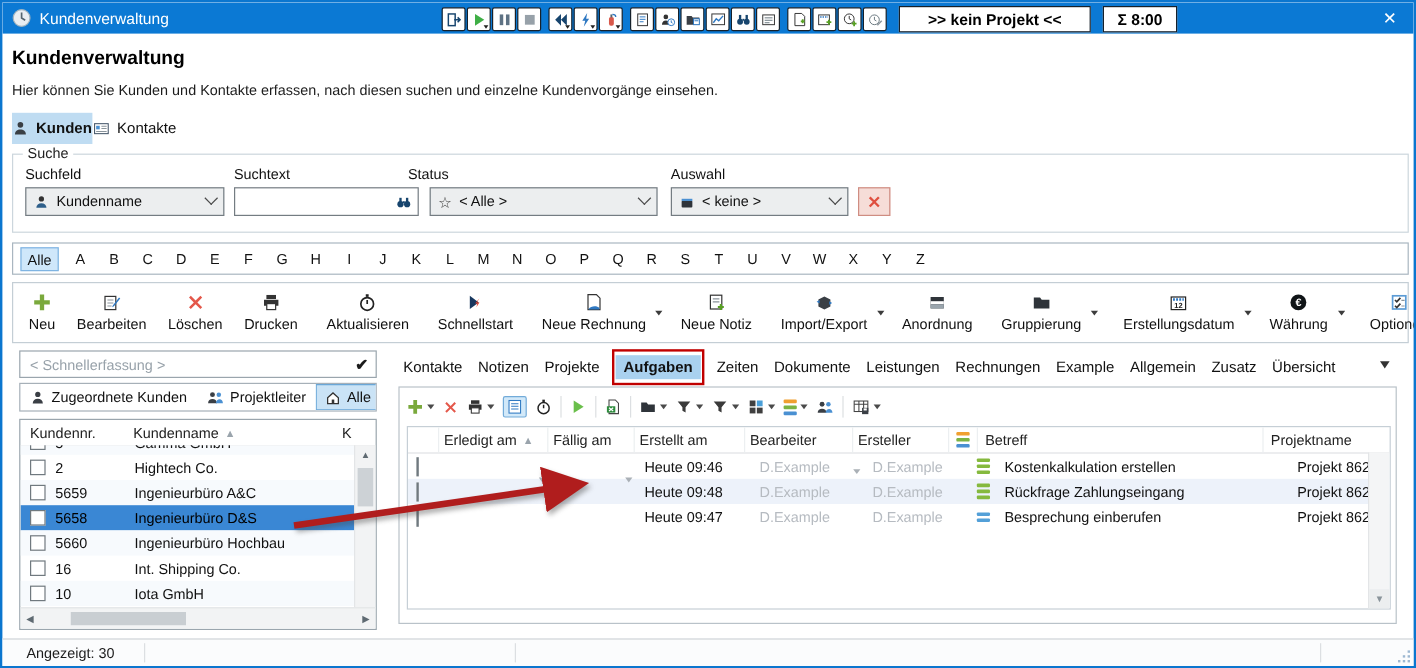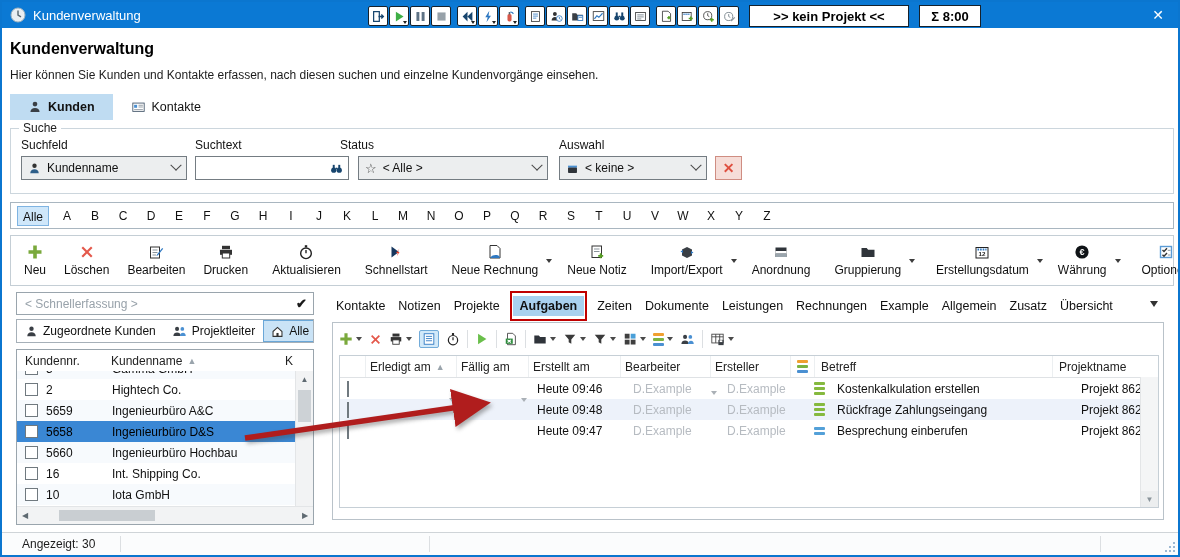--- a/index.html
+++ b/index.html
@@ -17,21 +17,21 @@
   .tb-project{width:160px;margin-left:4px}
   .tb-sum{width:62px;margin-left:4px}
   .tb-close{position:absolute;right:14px;top:0;height:26px;display:flex;align-items:center;color:#fff;font-size:14px}
 
   
   .page-title{position:absolute;left:8px;top:38px;font-size:16px;font-weight:bold;color:#000}
   .page-subtitle{position:absolute;left:8px;top:66px;font-size:12px;color:#1c1c1c}
 
   
   .main-tabs{position:absolute;left:8px;top:92px;height:26px;display:flex;align-items:stretch}
-  .main-tab{display:flex;align-items:center;gap:6px;padding:0 18px;font-size:12.5px}
+  .main-tab{display:flex;align-items:center;gap:6px;padding:0 0;font-size:12.5px}
   .main-tab.active{background:#bfdcf2;font-weight:bold}
 
   
   .search-box{position:absolute;left:8px;top:126px;width:1164px;height:66px;border:1px solid #ccd6dd;box-sizing:border-box}
   .search-legend{position:absolute;left:8px;top:-8px;background:#fff;padding:0 4px;color:#222}
   .s-label{position:absolute;top:9px;color:#111}
   .s-ctl{position:absolute;top:27px;height:24px;box-sizing:border-box;display:flex;align-items:center}
   .combo{background:#eceeef;border:1px solid #747c82;padding:0 6px;gap:6px}
   .combo .chev,.chev{width:7px;height:7px;border-right:1.5px solid #4a4a4a;border-bottom:1.5px solid #4a4a4a;transform:rotate(45deg) translate(-2px,-2px);margin-left:auto}
   .txtinput{background:#fff;border:1px solid #747c82;padding:0 4px}
@@ -367,31 +367,31 @@
 
   <div class="main-toolbar">
     <div class="t-btn">
       <svg width="16" height="16" viewBox="0 0 16 16">
           <path d="M6.2 1.5h3.6v4.7h4.7v3.6H9.8v4.7H6.2V9.8H1.5V6.2h4.7z" fill="#7aa93c"></path>
         </svg>
       <span>Neu</span>
     </div>
     <div class="t-btn">
       <svg width="16" height="16" viewBox="0 0 16 16">
-          <path d="M2.5 4 4 2.5 8 6.5 12 2.5 13.5 4 9.5 8l4 4-1.5 1.5-4-4-4 4L2.5 12l4-4z" fill="#e4584b"></path>
-        </svg>
-      <span>Löschen</span>
-    </div>
-    <div class="t-btn">
-      <svg width="16" height="16" viewBox="0 0 16 16">
           <rect x="2.5" y="3" width="9" height="11" fill="#fff" stroke="#333"></rect>
           <path d="M4.5 6h5M4.5 8.5h5M4.5 11h3.5" stroke="#8a949b"></path>
           <path d="M9 10.5 14.2 4l1 .8-5.2 6.5-1.6.8z" fill="#2e78c2"></path>
         </svg>
       <span>Bearbeiten</span>
+    </div>
+    <div class="t-btn">
+      <svg width="16" height="16" viewBox="0 0 16 16">
+          <path d="M2.5 4 4 2.5 8 6.5 12 2.5 13.5 4 9.5 8l4 4-1.5 1.5-4-4-4 4L2.5 12l4-4z" fill="#e4584b"></path>
+        </svg>
+      <span>Löschen</span>
     </div>
     <div class="t-btn">
       <svg width="16" height="16" viewBox="0 0 16 16">
           <rect x="4" y="1.8" width="8" height="3.4" fill="#333"></rect>
           <rect x="2" y="5.8" width="12" height="5" fill="#333"></rect>
           <rect x="4.3" y="9" width="7.4" height="5" fill="#fff" stroke="#333"></rect>
         </svg>
       <span>Drucken</span>
     </div>
     <div class="t-sep"></div>

